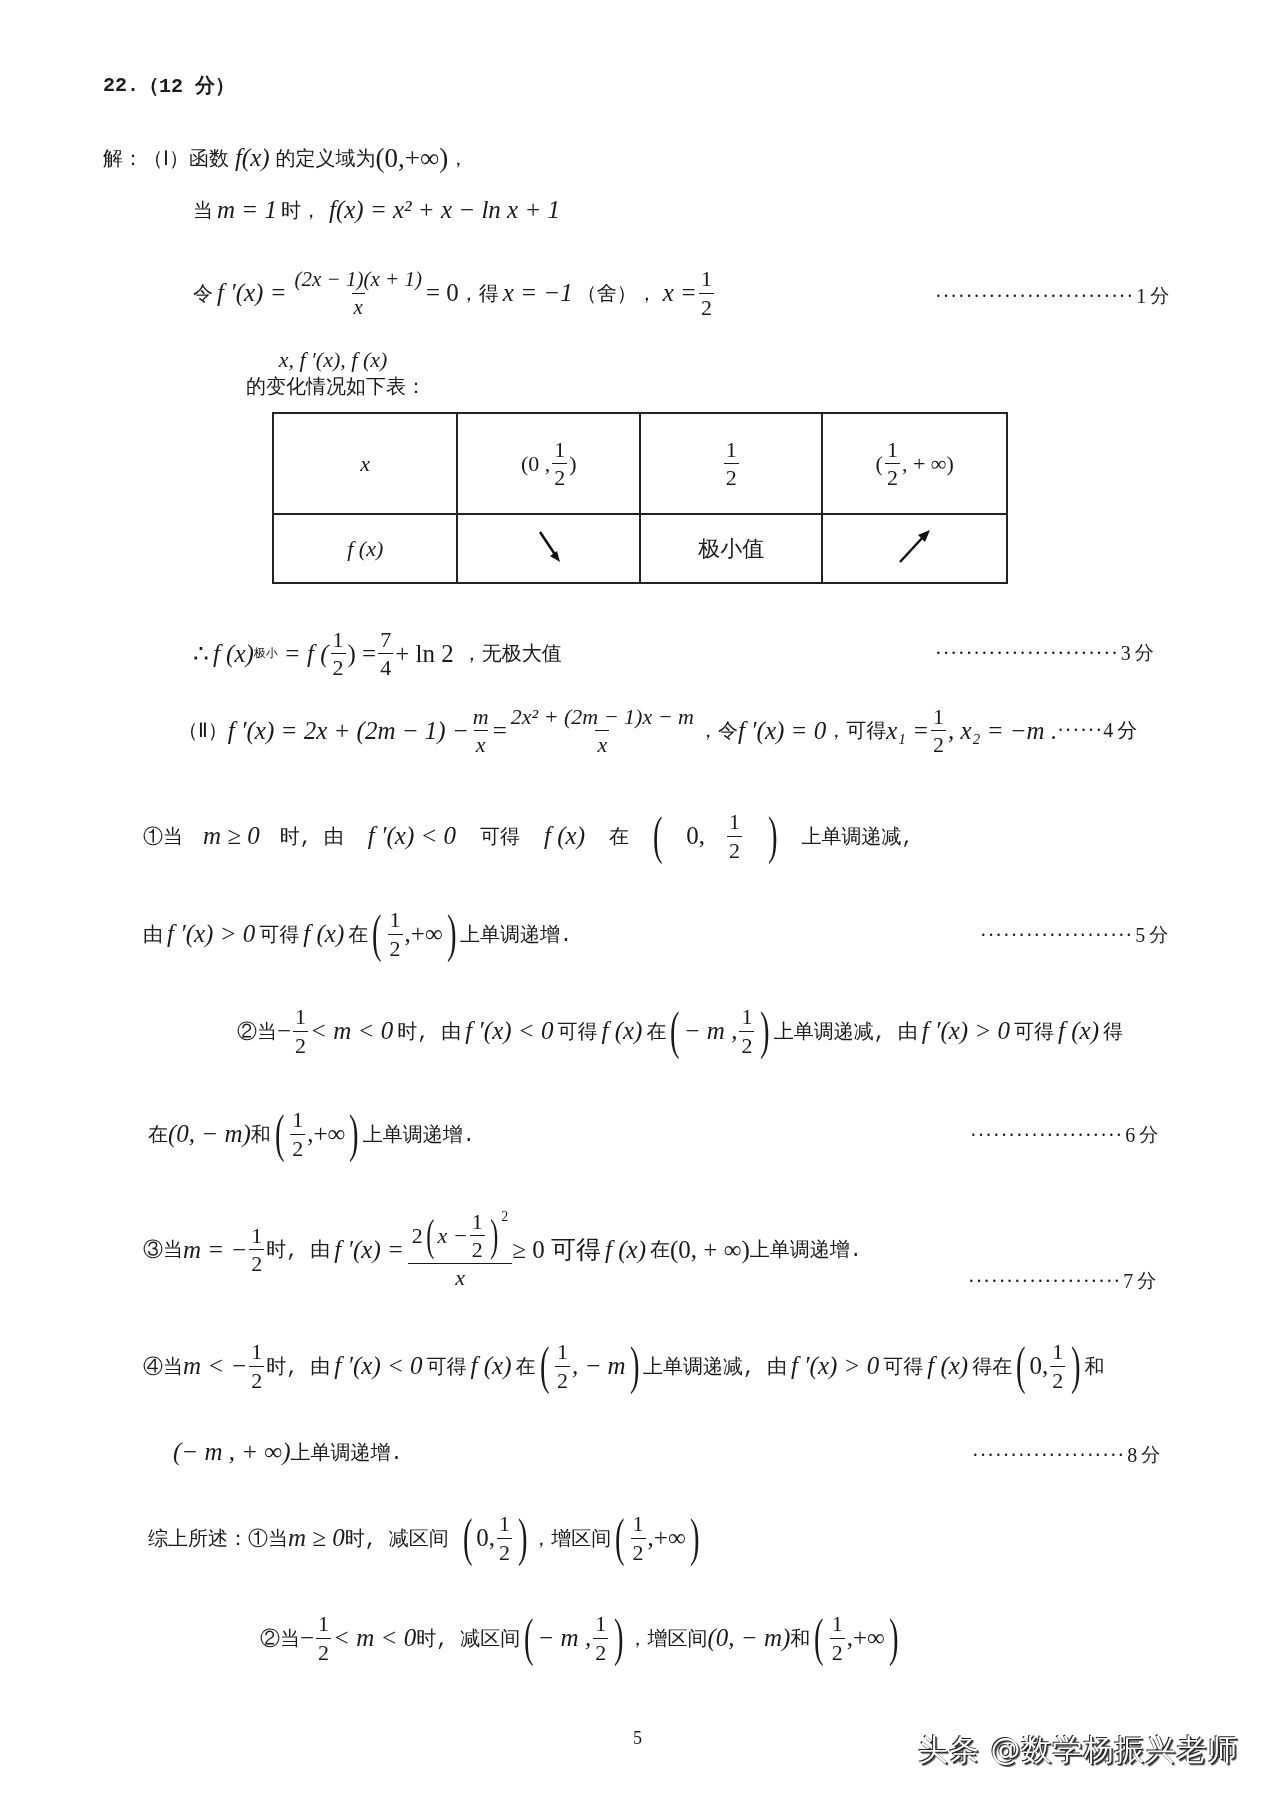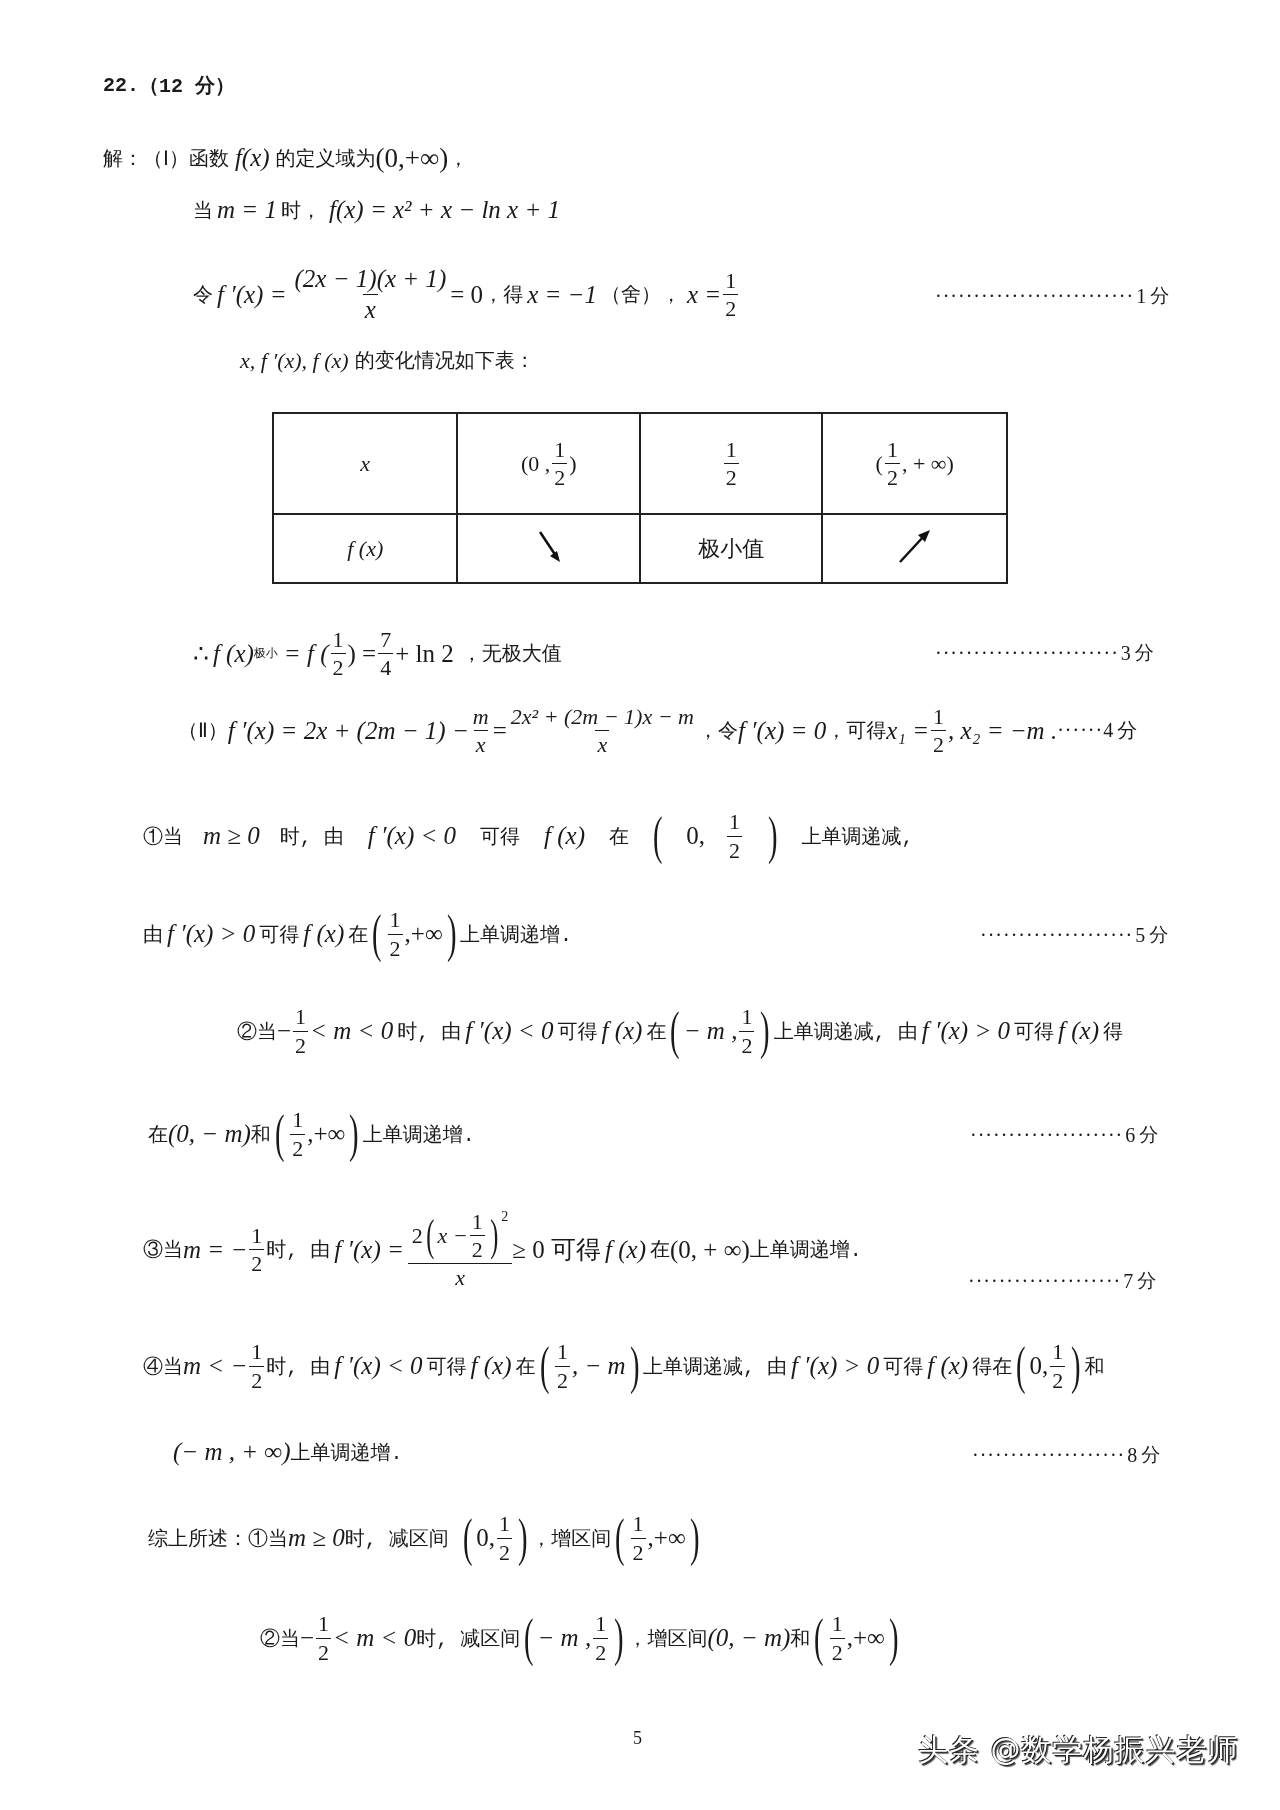--- a/index.html
+++ b/index.html
@@ -58,41 +58,41 @@
 <div class="line" style="left:193px; top:196px;">
   <span class="cn">当</span>
   <span class="m mi" style="margin:0 4px;">m = 1</span>
   <span class="cn">时，</span>
   <span class="m mi" style="margin-left:8px;">f(x) = x² + x − ln x + 1</span>
 </div>
 
 <div class="line" style="left:193px; top:266px;">
   <span class="cn">令</span>
   <span class="m mi" style="margin:0 4px;">f ′(x) =</span>
-  <span class="frac" style="font-size:25px;">
+  <span class="frac" style="font-size:21px;">
     <span class="num mi">(2x − 1)(x + 1)</span>
     <span class="den mi">x</span>
   </span>
   <span class="m">= 0</span>
   <span class="cn">，得</span>
   <span class="m mi" style="margin:13px 4px;">x = −1</span>
   <span class="cn">（舍），</span>
   <span class="m mi" style="margin-left:6px;">x =</span>
   <span class="frac">
     <span class="num">1</span>
     <span class="den">2</span>
   </span>
 </div>
 <div class="score" style="left:935px; top:283px;">
   <span class="dots">··························</span>
   <span class="pts">1</span>
   <span class="fen">分</span>
 </div>
 
-<div class="line" style="left:240px; top:347px;">
+<div class="line" style="left:240px; top:347px;flex-direction:column;">
   <span class="m mi" style="font-size:22px;">x, f ′(x), f (x)</span>
   <span class="cn" style="margin-left:6px;">的变化情况如下表：</span>
 </div>
 
 <table class="var">
   <tbody>
       <tr class="r0">
     <td class="c0 mi">x</td>
     <td class="c1">
       <span class="cell-inner">(0 ,<span class="frac">

